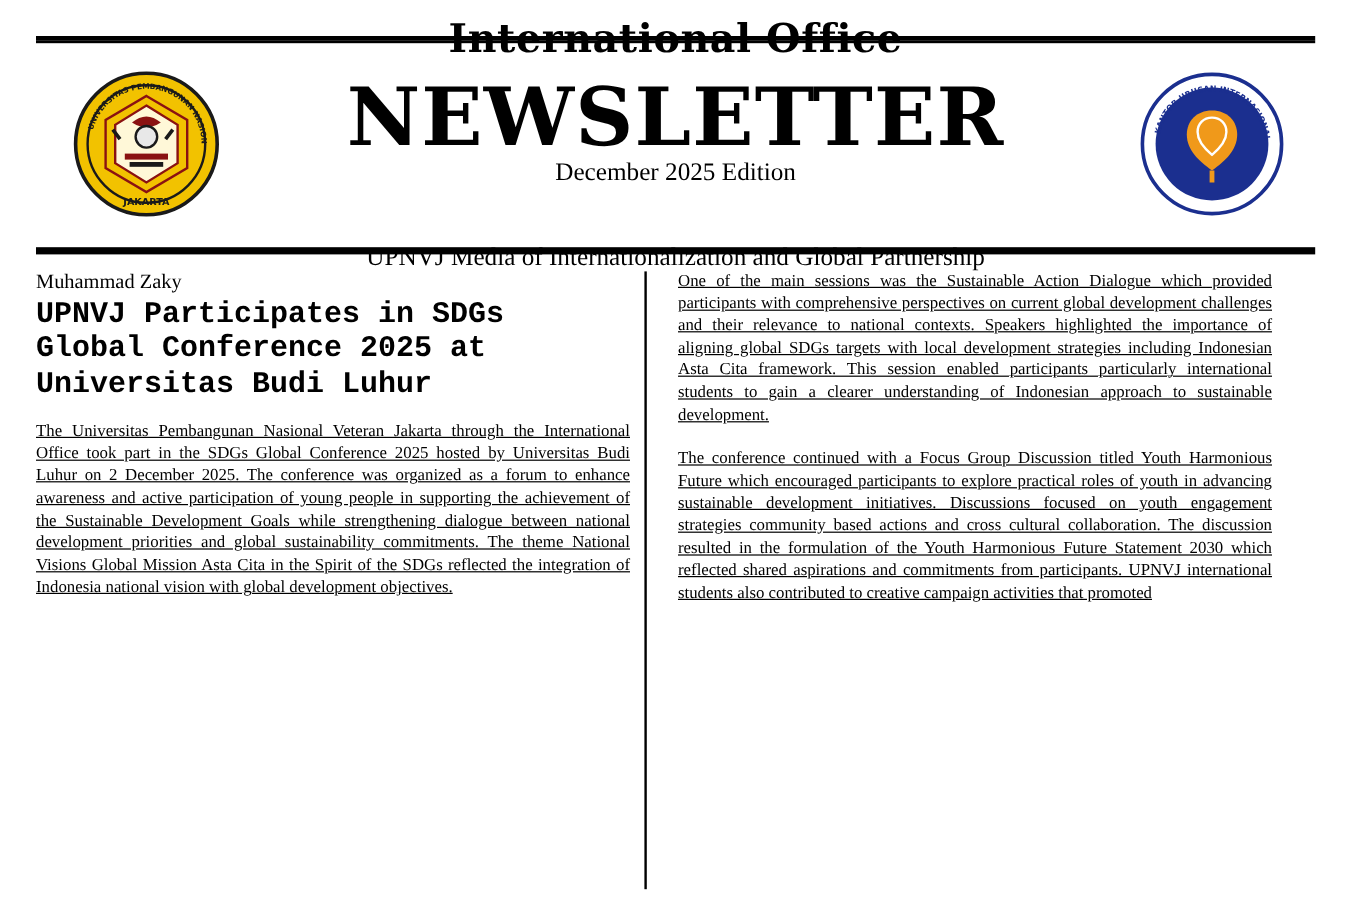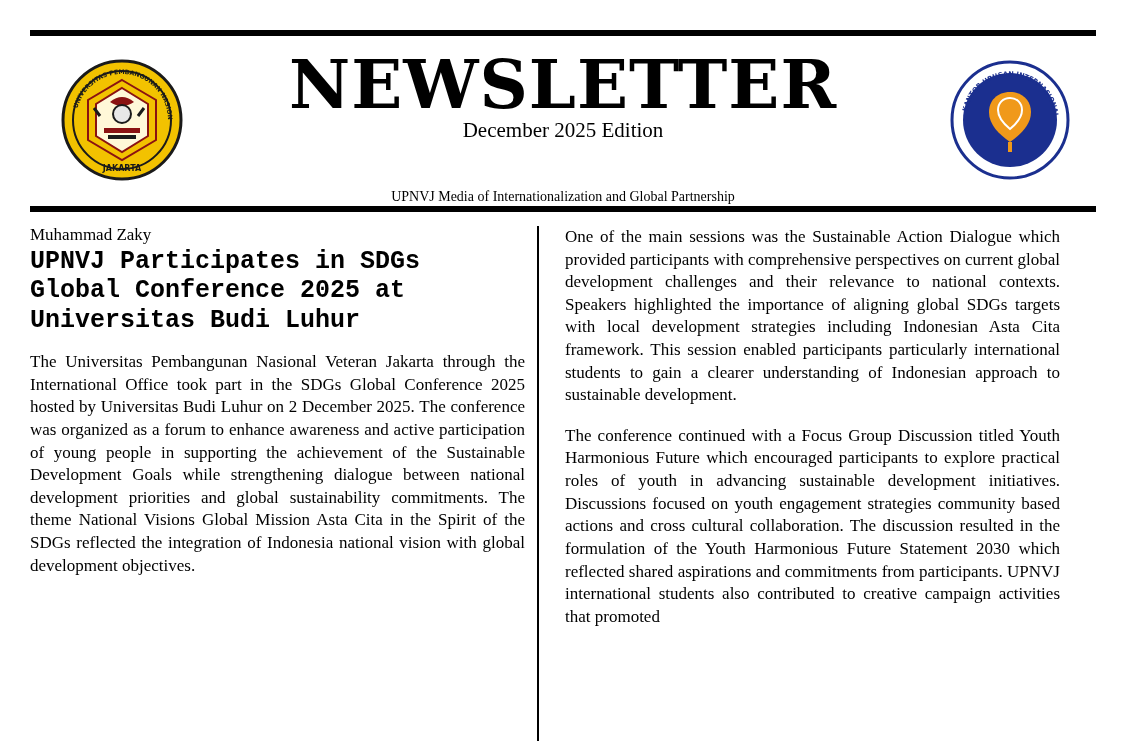--- a/index.html
+++ b/index.html
@@ -63,21 +63,21 @@
     margin-top: 16px;
   }
 
   .edition {
     font-size: 21px;
     margin-top: 1px;
     line-height: 1.25;
   }
 
   .tagline {
-    font-size: 14px;
+    font-size: 21px;
     line-height: 1.25;
     margin-top: 44px;
   }
 
   
   .logo-left {
     position: absolute;
     left: 30px;
     top: 22px;
     width: 124px;
@@ -131,24 +131,25 @@
 
   .headline {
     font-family: Liberation Mono, monospace;
     font-weight: bold;
     font-size: 25px;
     line-height: 1.18;
     margin: 0 0 16px 0;
   }
 
   p.body-text {
-    font-size: 17px;
+    font-size: 14px;
     line-height: 1.33;
     text-align: justify;
     margin: 0 0 18px 0;
+    text-decoration: underline;
   }
 </style>
 </head>
 <body>
 
 <div class="page">
 
   <div class="rule-top"></div>
 
   <div class="masthead">
@@ -164,20 +165,21 @@
       <rect x="48" y="77" width="28" height="4" fill="#1a1a1a"></rect>
       <path d="M40 58 l-6 -8 m44 8 l6 -8" stroke="#1a1a1a" stroke-width="3" fill="none"></path>
       <text x="62" y="113" font-size="8" font-family="DejaVu Sans, sans-serif" text-anchor="middle" fill="#1a1a1a" font-weight="bold">JAKARTA</text>
       <path id="arcL" d="M16 62 a46 46 0 0 1 92 0" fill="none"></path>
       <text font-size="6.2" font-family="DejaVu Sans, sans-serif" fill="#1a1a1a" font-weight="bold">
         <textPath href="#arcL" startOffset="8%">UNIVERSITAS PEMBANGUNAN NASIONAL VETERAN</textPath>
       </text>
     </svg>
 
     <div class="masthead-center">
+      <div class="kicker">International Office</div>
       <div class="bigtitle">NEWSLETTER</div>
       <div class="edition">December 2025 Edition</div>
       <div class="tagline">UPNVJ Media of Internationalization and Global Partnership</div>
     </div>
 
     <svg class="logo-right" viewBox="0 0 124 124">
       <circle cx="62" cy="62" r="58" fill="#ffffff" stroke="#1b2f8f" stroke-width="3"></circle>
       <circle cx="62" cy="62" r="47" fill="#1b2f8f"></circle>
       <path d="M62 34 c-13 0 -21 9 -21 20 c0 13 10 22 21 30 c11 -8 21 -17 21 -30 c0 -11 -8 -20 -21 -20 Z" fill="#f0991a"></path>
       <path d="M62 40 c-7 0 -12 5 -12 12 c0 8 6 14 12 19 c6 -5 12 -11 12 -19 c0 -7 -5 -12 -12 -12 Z" fill="#f0991a" stroke="#ffffff" stroke-width="2"></path>

